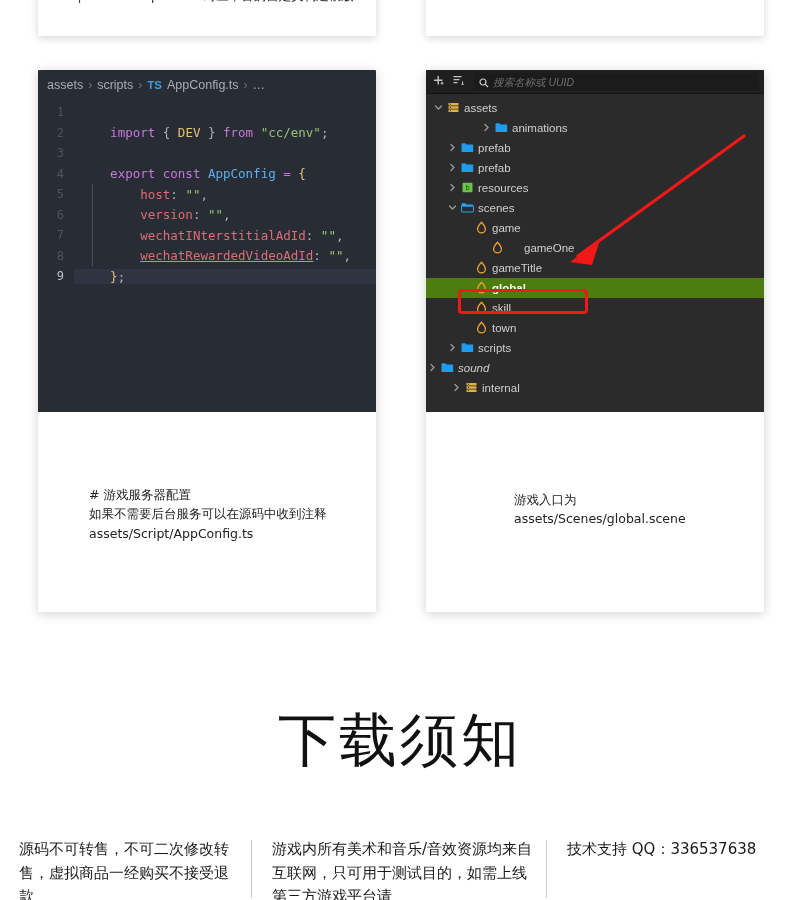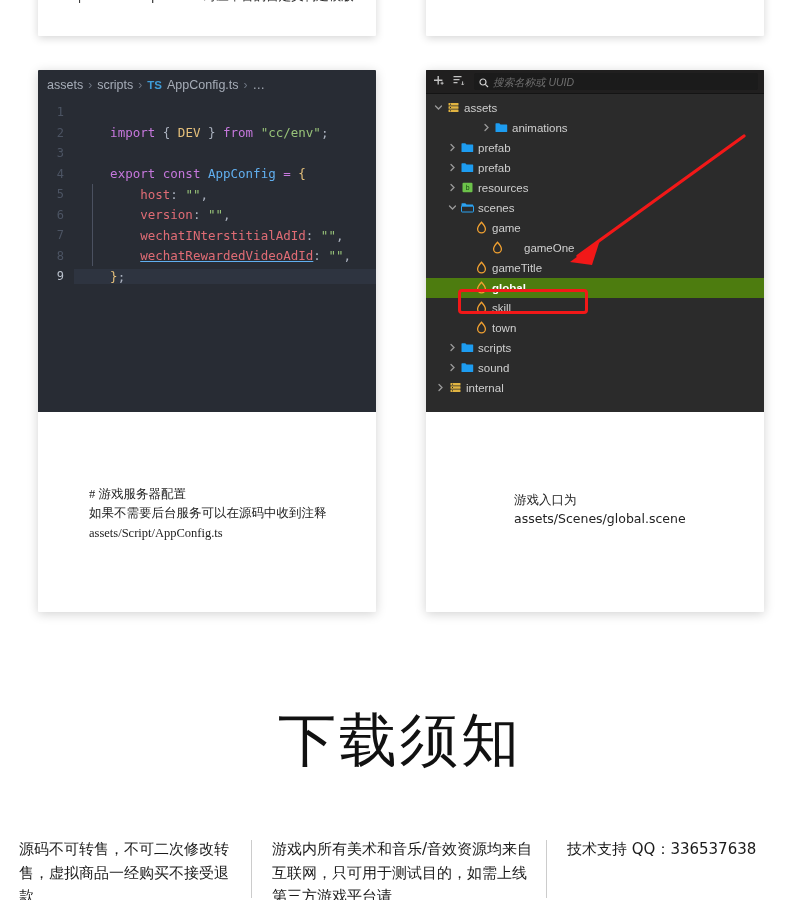--- a/index.html
+++ b/index.html
@@ -105,21 +105,21 @@
 
   
   .caption {
     position: absolute;
     left: 0; right: 0;
     font-size: 12.5px;
     line-height: 1.55;
     color: #222;
     font-family: "DejaVu Sans", sans-serif;
   }
-  .caption.left-cap  { top: 415px; padding-left: 51px; font-family: Liberation Serif, serif; }
+  .caption.left-cap  { top: 415px; padding-left: 51px; }
   .caption.right-cap { top: 420px; padding-left: 88px; }
 
   
   .assetpanel {
     background: #2b2b2b;
     height: 342px;
     position: relative;
     font-family: "Liberation Sans", sans-serif;
   }
   .asset-toolbar {
@@ -421,30 +421,30 @@
         </div>
         <div class="trow" style="padding-left: 20px;">
           <span class="twist"><svg width="9" height="9" viewBox="0 0 9 9">
               <path d="M3 1.5l3 3-3 3" stroke="#9a9a9a" stroke-width="1.3" fill="none" stroke-linecap="round"></path>
             </svg></span>
           <span class="ticon"><svg width="13" height="11" viewBox="0 0 13 11">
               <path d="M0.5 1.8a.6.6 0 01.6-.6h3.2l1.2 1.3h6.1a.6.6 0 01.6.6v6.3a.6.6 0 01-.6.6H1.1a.6.6 0 01-.6-.6z" fill="#1d9cf0"></path>
             </svg></span>
           <span class="tlabel">scripts</span>
         </div>
-        <div class="trow" style="padding-left: 20px;">
+        <div class="trow" style=" font-style: italic;">
           <span class="twist"><svg width="9" height="9" viewBox="0 0 9 9">
               <path d="M3 1.5l3 3-3 3" stroke="#9a9a9a" stroke-width="1.3" fill="none" stroke-linecap="round"></path>
             </svg></span>
           <span class="ticon"><svg width="13" height="11" viewBox="0 0 13 11">
               <path d="M0.5 1.8a.6.6 0 01.6-.6h3.2l1.2 1.3h6.1a.6.6 0 01.6.6v6.3a.6.6 0 01-.6.6H1.1a.6.6 0 01-.6-.6z" fill="#1d9cf0"></path>
             </svg></span>
           <span class="tlabel">sound</span>
         </div>
-        <div class="trow" style="padding-left: 8px;">
+        <div class="trow" style="padding-left: 24px;">
           <span class="twist"><svg width="9" height="9" viewBox="0 0 9 9">
               <path d="M3 1.5l3 3-3 3" stroke="#9a9a9a" stroke-width="1.3" fill="none" stroke-linecap="round"></path>
             </svg></span>
           <span class="ticon"><svg width="11" height="11" viewBox="0 0 11 11">
               <rect x="0.5" y="1" width="10" height="2.4" rx="0.5" fill="#e0b341"></rect>
               <rect x="0.5" y="4.3" width="10" height="2.4" rx="0.5" fill="#e0b341"></rect>
               <rect x="0.5" y="7.6" width="10" height="2.4" rx="0.5" fill="#e0b341"></rect>
               <rect x="2" y="1.7" width="1" height="1" fill="#2b2b2b"></rect>
               <rect x="2" y="5" width="1" height="1" fill="#2b2b2b"></rect>
               <rect x="2" y="8.3" width="1" height="1" fill="#2b2b2b"></rect>

